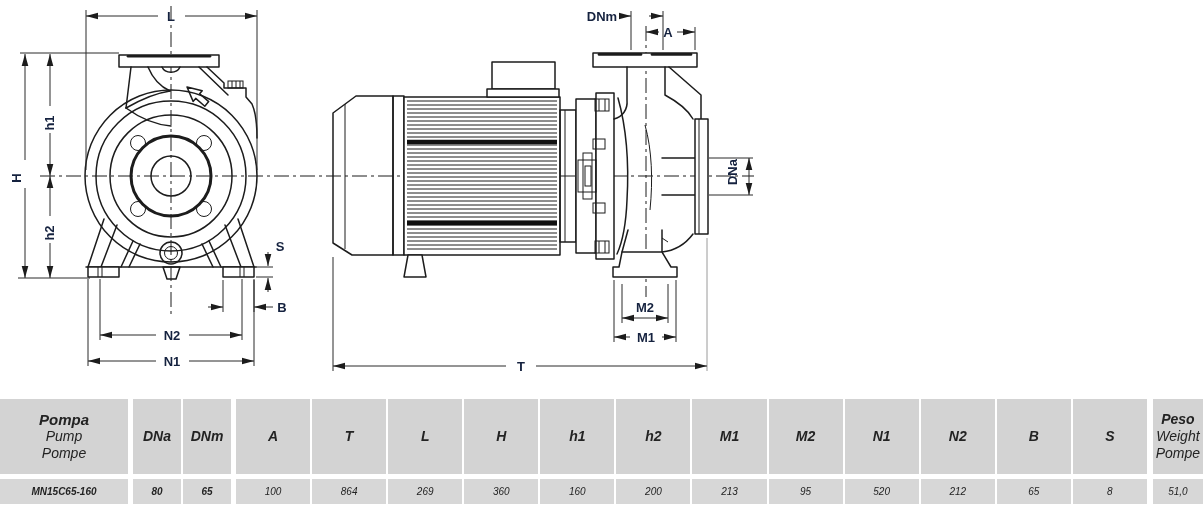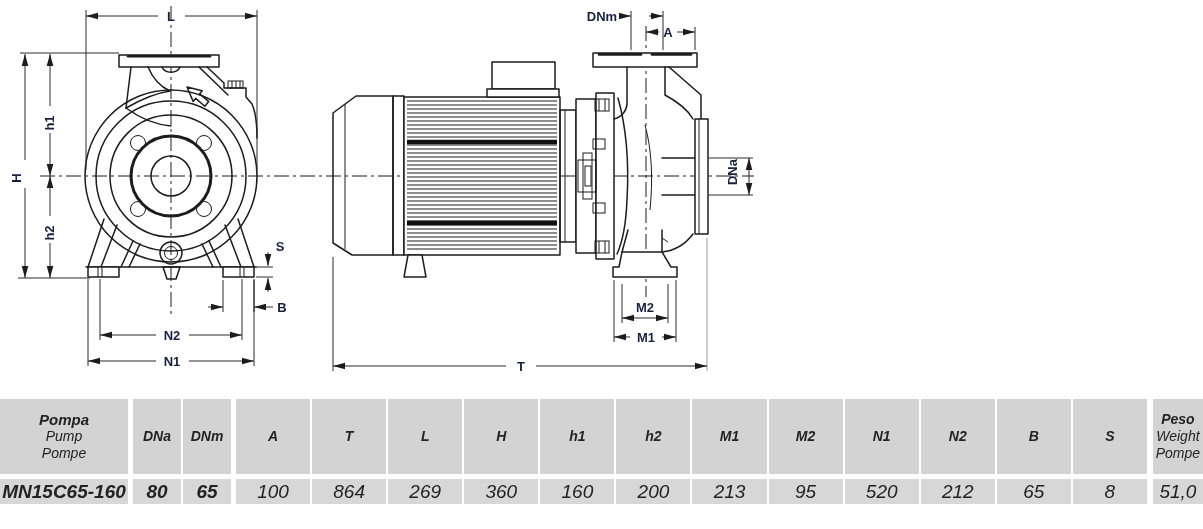--- a/index.html
+++ b/index.html
@@ -17,21 +17,21 @@
   .cl {fill:none;stroke:#1c1c1c;stroke-width:1;stroke-dasharray:15 4 3 4;}
   .lbl{font:bold 13px "Liberation Sans",sans-serif;fill:#15223f;}
   
   .tbl{display:flex;width:1203px;margin-top:3px;font-style:italic;}
   .c{display:flex;flex-direction:column;margin-right:2px;}
   .c.g{margin-right:5px;}
   .c.g2{margin-right:6px;}
   .c:last-child{margin-right:0;}
   .hd{height:75px;background:#d3d3d3;display:flex;flex-direction:column;align-items:center;justify-content:center;
       font-weight:bold;font-size:14px;line-height:17px;}
-  .vl{height:25px;margin-top:5px;background:#d7d7d7;display:flex;align-items:center;justify-content:center;font-size:19px;}
+  .vl{height:25px;margin-top:5px;background:#d7d7d7;display:flex;align-items:center;justify-content:center;font-size:10px;}
   .sub{font-weight:normal;}
   .b{font-weight:bold;}
   .big{font-size:15px;}
   .w-pompa{width:128px;}
   .w-dn{width:48px;}
   .w-dim{flex:1 1 0;}
   .w-peso{width:50px;}
 </style>
 </head>
 <body>

